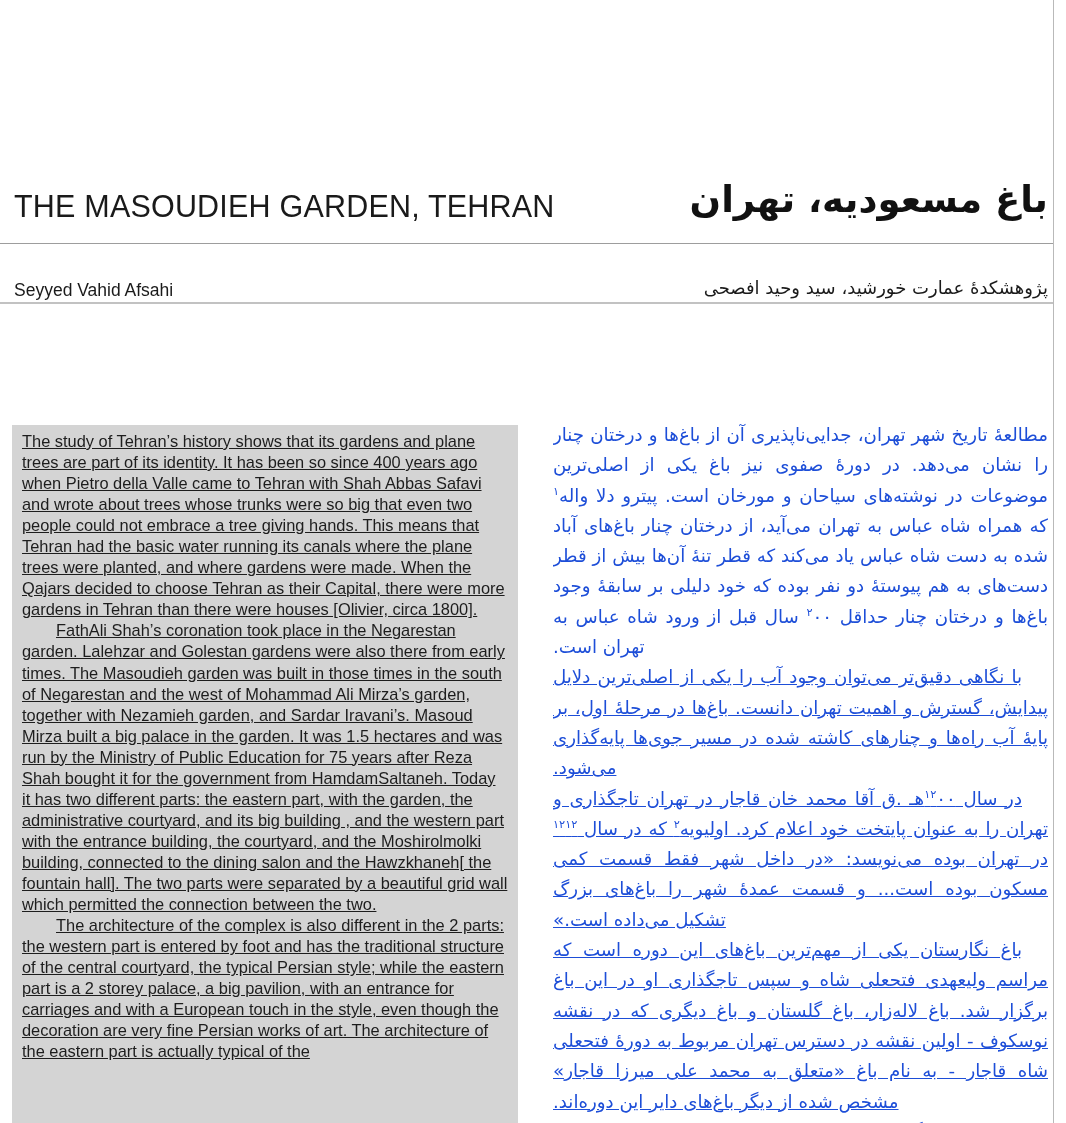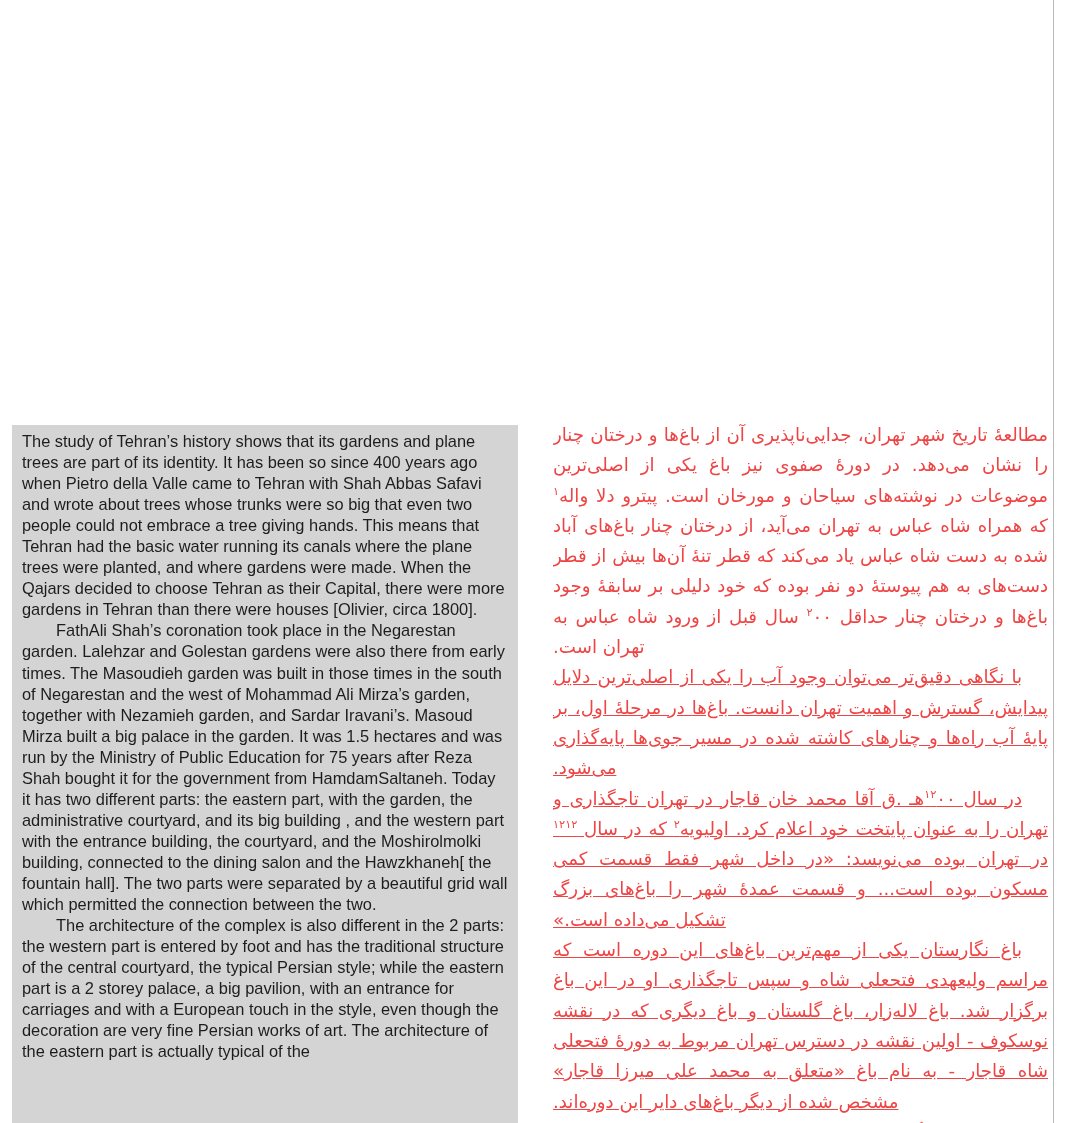--- a/index.html
+++ b/index.html
@@ -145,20 +145,21 @@
     overflow: hidden;
   }
 
   .col-en p {
     margin: 0;
     font-size: 16.4px;
     line-height: 21.05px;
     text-align: left;
     color: #1d1d1d;
     font-family: "Liberation Sans", sans-serif;
+    text-decoration: underline;
   }
 
   .col-en p.indented {
     text-indent: 34px;
   }
 
   .col-fa {
     position: absolute;
     right: 18px;
     top: -5px;
@@ -168,21 +169,21 @@
     unicode-bidi: isolate;
     overflow: hidden;
   }
 
   .col-fa p {
     margin: 0;
     font-size: 18.2px;
     line-height: 30.3px;
     text-align: justify;
     text-align-last: left;
-    color: #ef4444;
+    color: #1d4ed8;
     font-family: "DejaVu Sans", "Liberation Sans", sans-serif;
   }
 
   .col-fa p.indented {
     text-indent: 26px;
     text-decoration: underline;
   }
 
   sup.fn {
     font-size: 0.62em;
@@ -190,20 +191,35 @@
     line-height: 0;
   }
 </style>
 </head>
 <body>
 
 <div class="page">
 
   <div class="right-rule"></div>
 
+  <div class="header">
+
+    <div class="title-row">
+      <div class="title-en">THE MASOUDIEH GARDEN, TEHRAN</div>
+      <div class="title-fa">باغ مسعودیه، تهران</div>
+      <div class="rule-top"></div>
+    </div>
+
+    <div class="byline-row">
+      <div class="author-en">Seyyed Vahid Afsahi</div>
+      <div class="author-fa">پژوهشکدهٔ عمارت خورشید، سید وحید افصحی</div>
+      <div class="rule-bottom"></div>
+    </div>
+
+  </div>
 
   <div class="columns">
 
     <div class="col-en">
       <p>The study of Tehran’s history shows that its gardens and plane trees are part of its identity. It has been so since 400 years ago when Pietro della Valle came to Tehran with Shah Abbas Safavi and wrote about trees whose trunks were so big that even two people could not embrace a tree giving hands. This means that Tehran had the basic water running its canals where the plane trees were planted, and where gardens were made. When the Qajars decided to choose Tehran as their Capital, there were more gardens in Tehran than there were houses [Olivier, circa 1800].</p>
       <p class="indented">FathAli Shah’s coronation took place in the Negarestan garden. Lalehzar and Golestan gardens were also there from early times. The Masoudieh garden was built in those times in the south of Negarestan and the west of Mohammad Ali Mirza’s garden, together with Nezamieh garden, and Sardar Iravani’s. Masoud Mirza built a big palace in the garden. It was 1.5 hectares and was run by the Ministry of Public Education for 75 years after Reza Shah bought it for the government from HamdamSaltaneh. Today it has two different parts: the eastern part, with the garden, the administrative courtyard, and its big building , and the western part with the entrance building, the courtyard, and the Moshirolmolki building, connected to the dining salon and the Hawzkhaneh[ the fountain hall]. The two parts were separated by a beautiful grid wall which permitted the connection between the two.</p>
       <p class="indented">The architecture of the complex is also different in the 2 parts: the western part is entered by foot and has the traditional structure of the central courtyard, the typical Persian style; while the eastern part is a 2 storey palace, a big pavilion, with an entrance for carriages and with a European touch in the style, even though the decoration are very fine Persian works of art. The architecture of the eastern part is actually typical of the</p>
     </div>
 
     <div class="col-fa">

